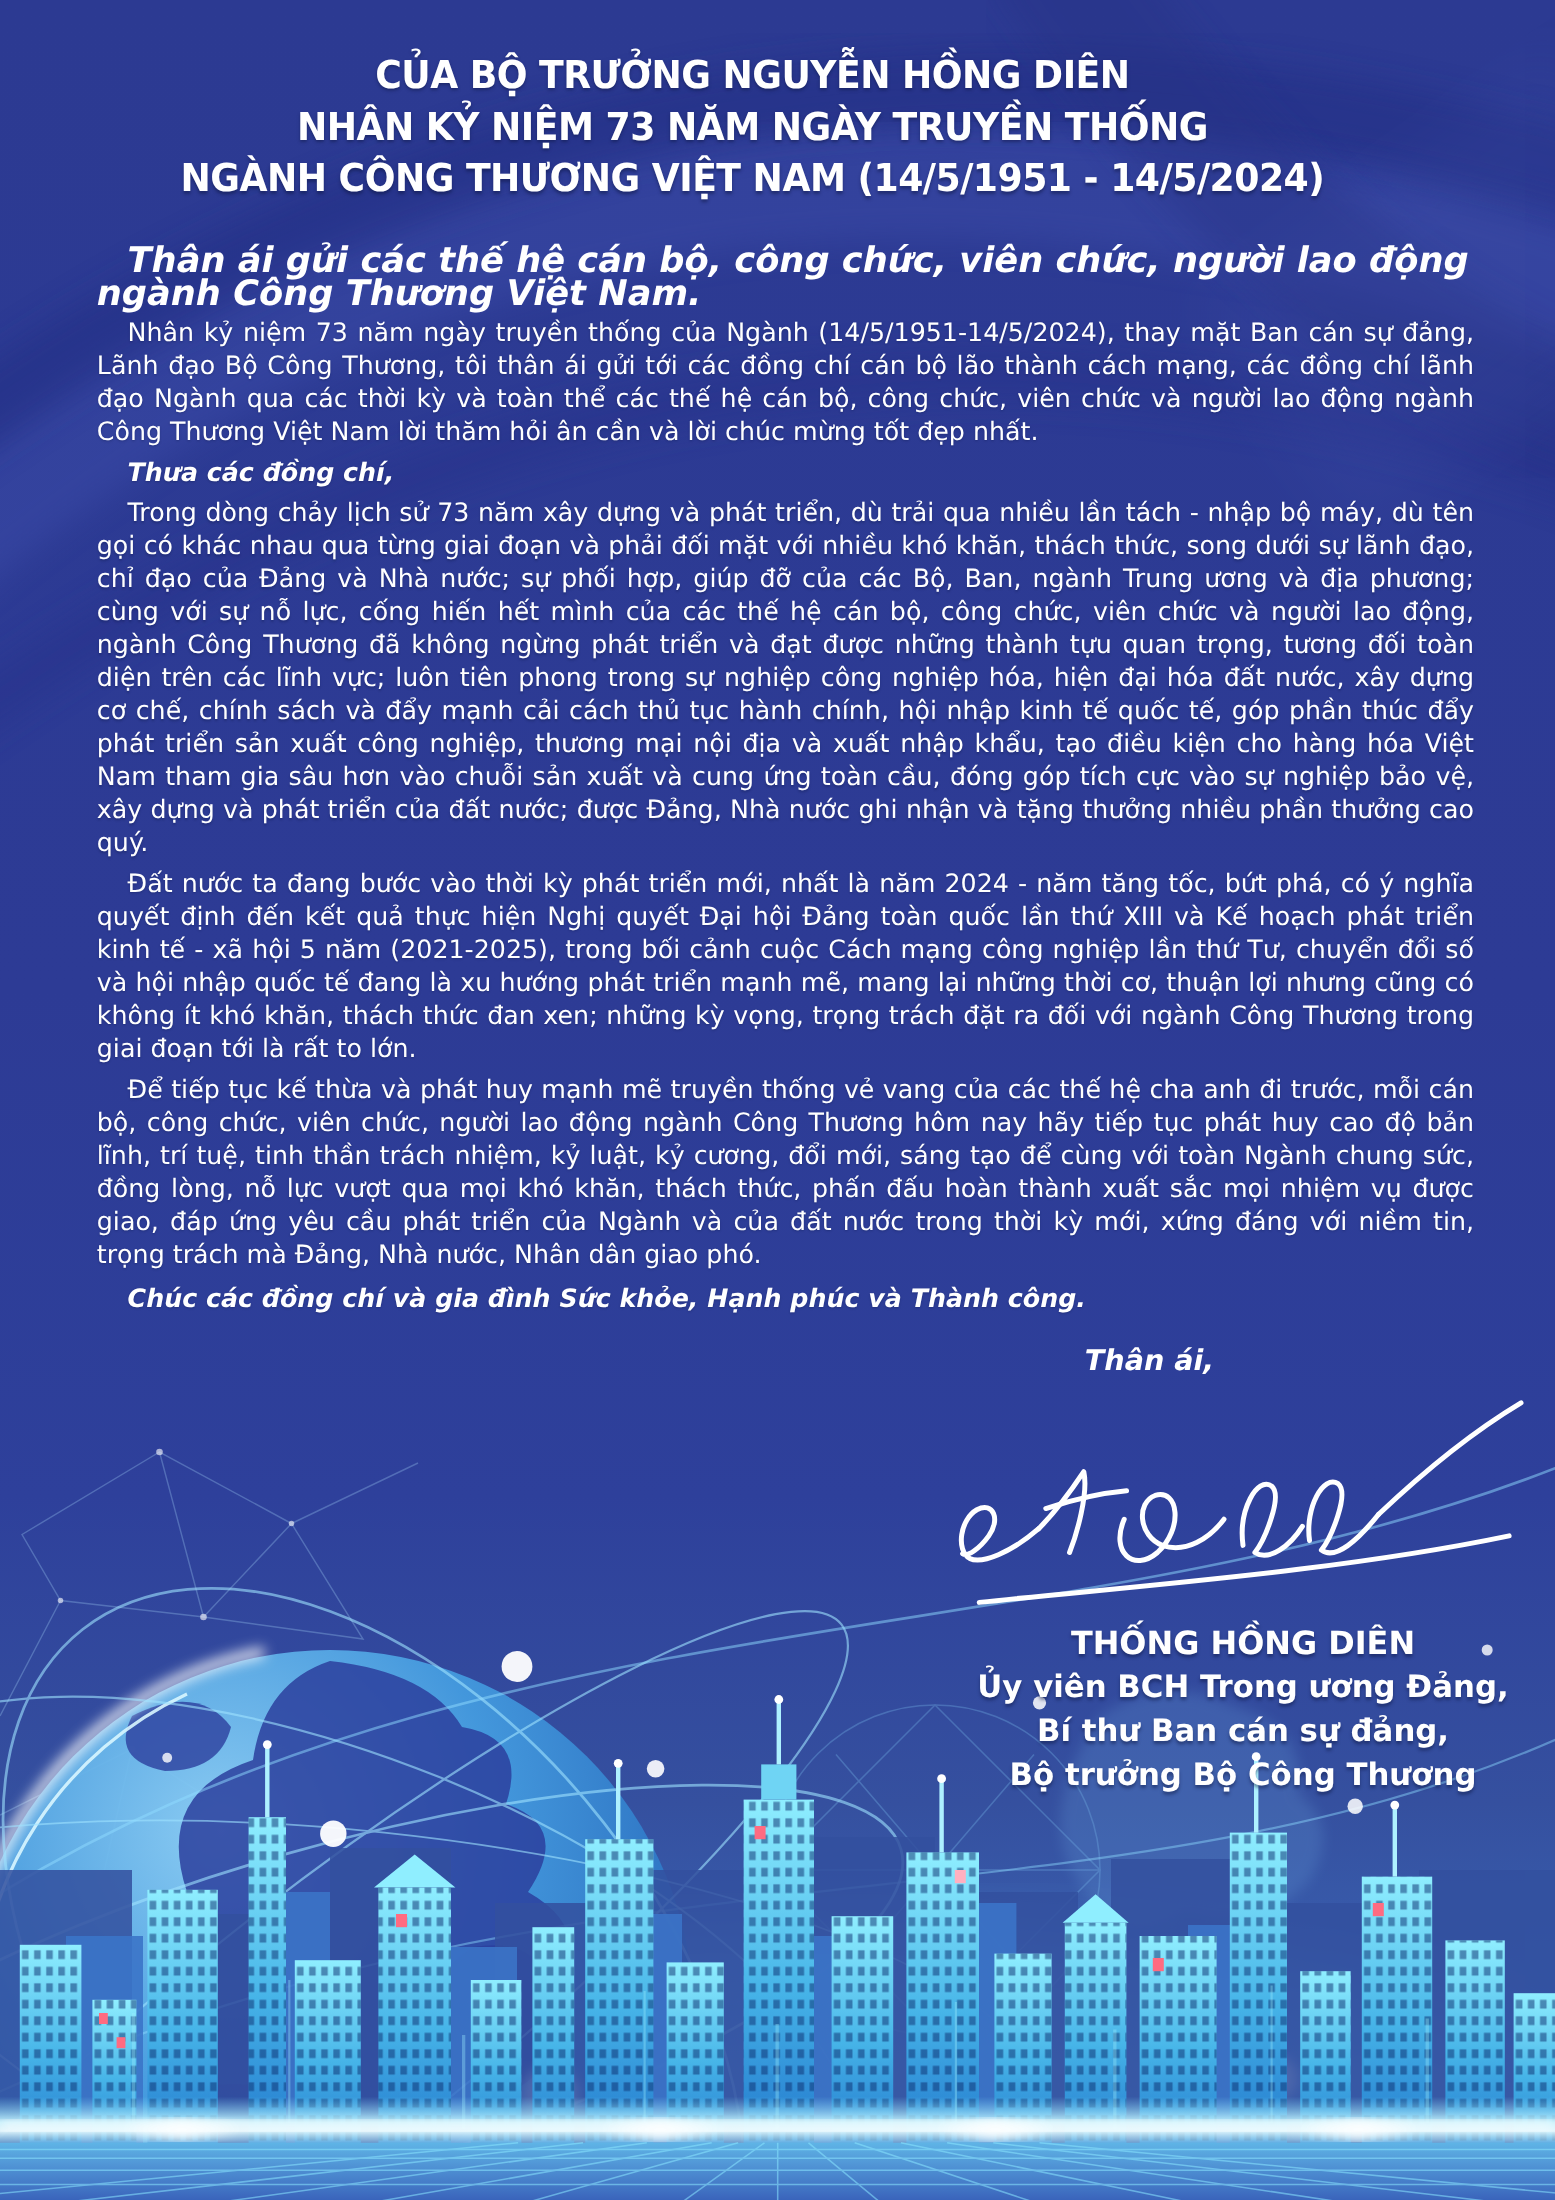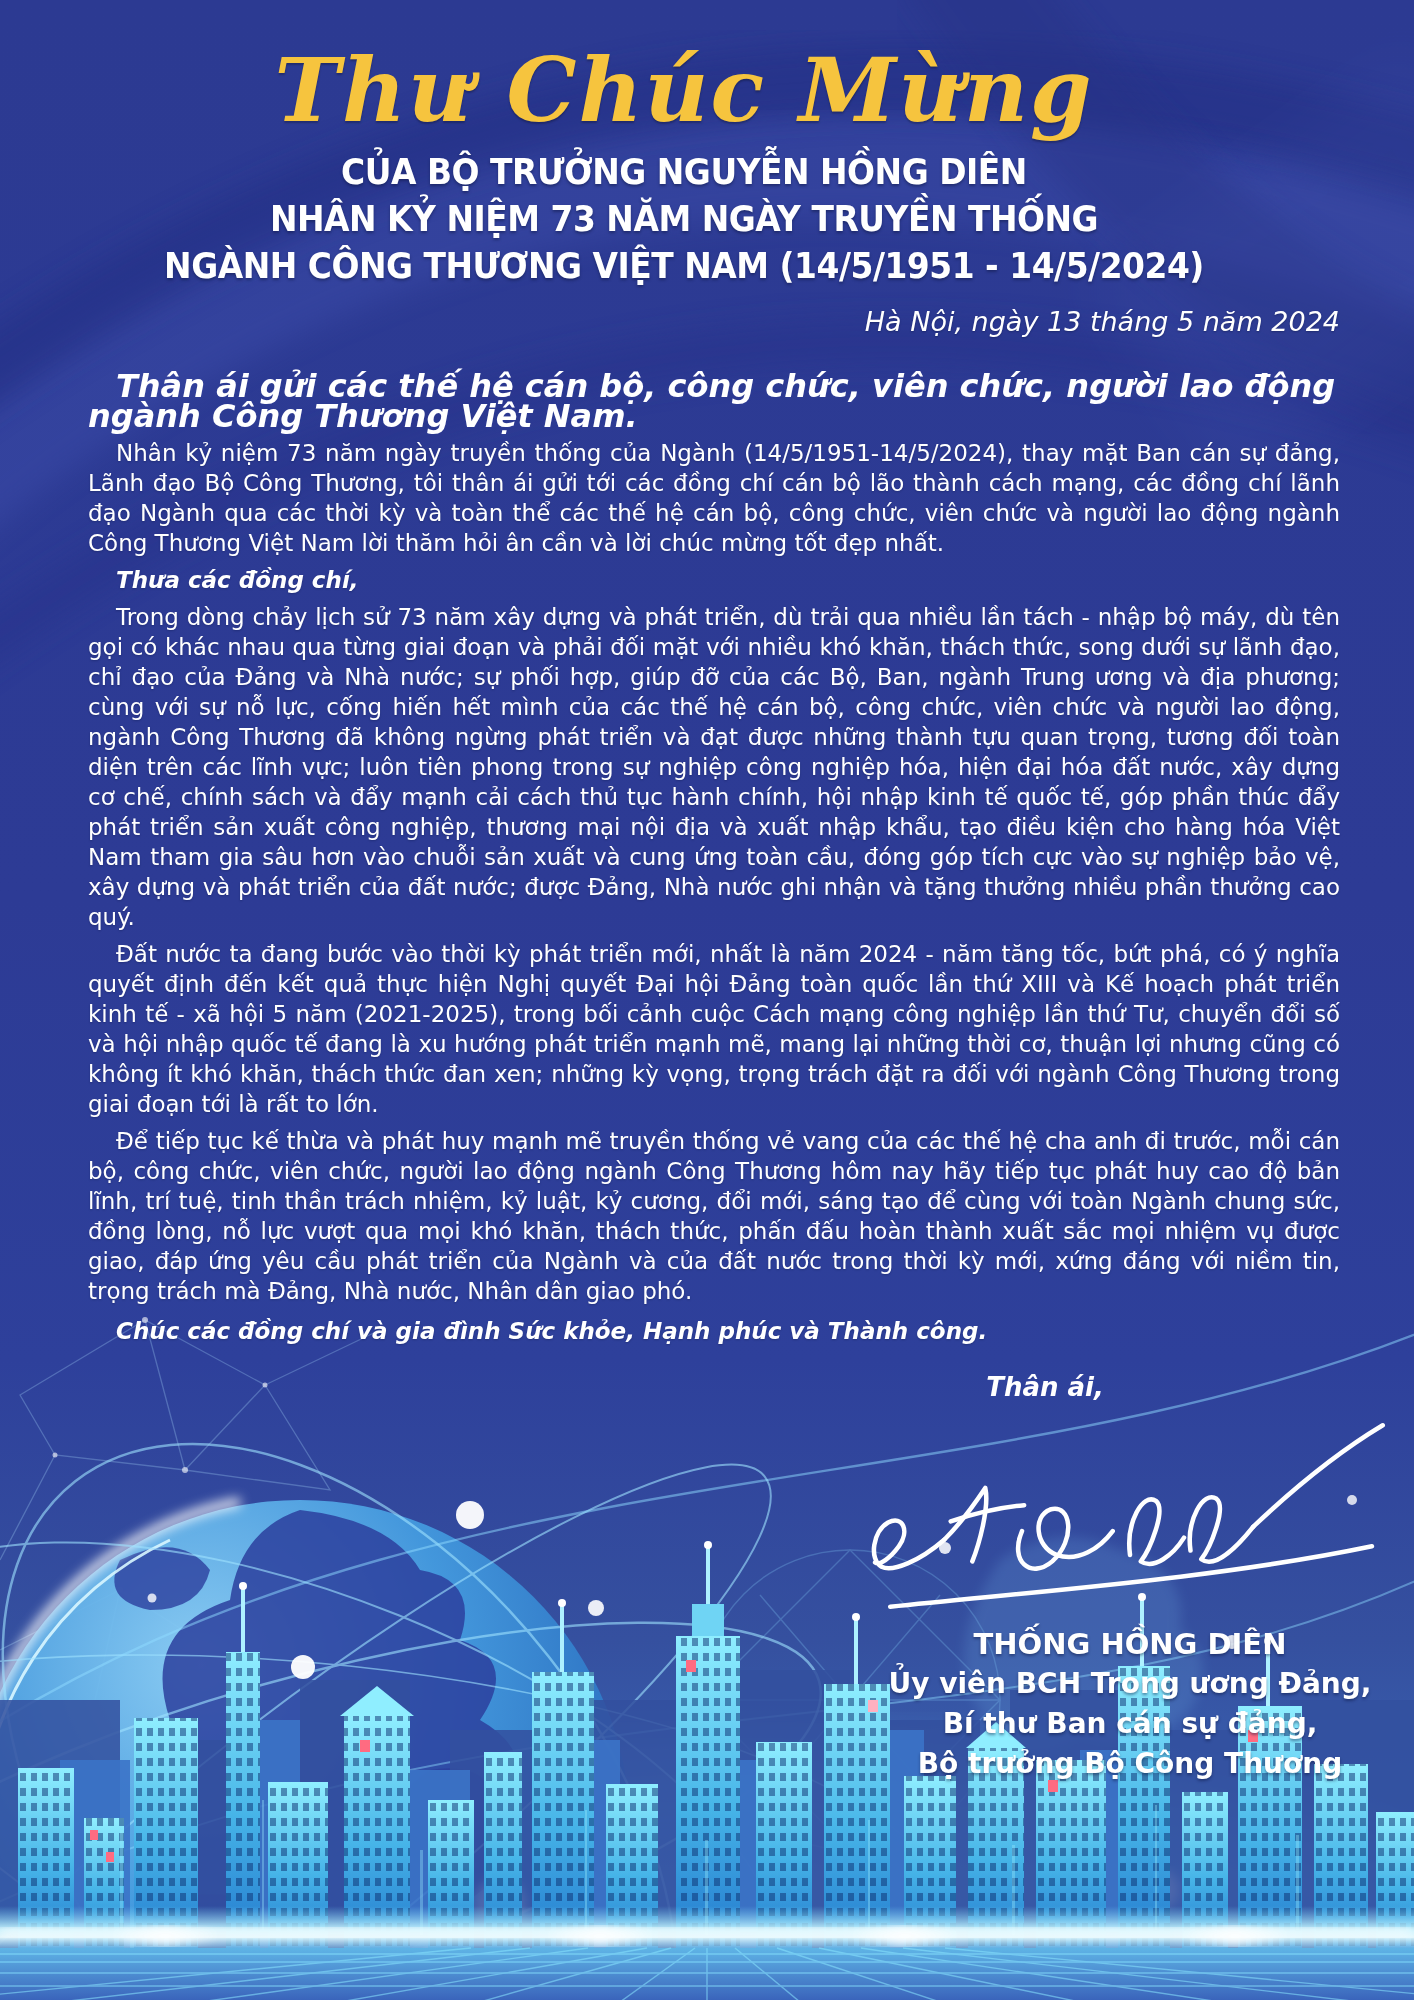--- a/index.html
+++ b/index.html
@@ -330,29 +330,27 @@
         <line x1="819" y1="1948" x2="1080" y2="2002"></line>
     <line x1="861" y1="1948" x2="1220" y2="2002"></line>
         <line x1="903" y1="1948" x2="1360" y2="2002"></line>
     <line x1="945" y1="1948" x2="1500" y2="2002"></line>
   </g>
 </svg>
 </div>
 
 <div id="content">
 
-  <div class="title-script">Thư Chúc Mừng</div>
 
   <div class="header-block">
     <div class="header-line">CỦA BỘ TRƯỞNG NGUYỄN HỒNG DIÊN</div>
     <div class="header-line">NHÂN KỶ NIỆM 73 NĂM NGÀY TRUYỀN THỐNG</div>
     <div class="header-line">NGÀNH CÔNG THƯƠNG VIỆT NAM (14/5/1951 - 14/5/2024)</div>
   </div>
 
-  <div class="dateline">Hà Nội, ngày 13 tháng 5 năm 2024</div>
 
   <div class="salutation">Thân ái gửi các thế hệ cán bộ, công chức, viên chức, người lao động ngành Công Thương Việt Nam.</div>
 
   <p class="para">Nhân kỷ niệm 73 năm ngày truyền thống của Ngành (14/5/1951-14/5/2024), thay mặt Ban cán sự đảng, Lãnh đạo Bộ Công Thương, tôi thân ái gửi tới các đồng chí cán bộ lão thành cách mạng, các đồng chí lãnh đạo Ngành qua các thời kỳ và toàn thể các thế hệ cán bộ, công chức, viên chức và người lao động ngành Công Thương Việt Nam lời thăm hỏi ân cần và lời chúc mừng tốt đẹp nhất.</p>
   <p class="para lead">Thưa các đồng chí,</p>
   <p class="para">Trong dòng chảy lịch sử 73 năm xây dựng và phát triển, dù trải qua nhiều lần tách - nhập bộ máy, dù tên gọi có khác nhau qua từng giai đoạn và phải đối mặt với nhiều khó khăn, thách thức, song dưới sự lãnh đạo, chỉ đạo của Đảng và Nhà nước; sự phối hợp, giúp đỡ của các Bộ, Ban, ngành Trung ương và địa phương; cùng với sự nỗ lực, cống hiến hết mình của các thế hệ cán bộ, công chức, viên chức và người lao động, ngành Công Thương đã không ngừng phát triển và đạt được những thành tựu quan trọng, tương đối toàn diện trên các lĩnh vực; luôn tiên phong trong sự nghiệp công nghiệp hóa, hiện đại hóa đất nước, xây dựng cơ chế, chính sách và đẩy mạnh cải cách thủ tục hành chính, hội nhập kinh tế quốc tế, góp phần thúc đẩy phát triển sản xuất công nghiệp, thương mại nội địa và xuất nhập khẩu, tạo điều kiện cho hàng hóa Việt Nam tham gia sâu hơn vào chuỗi sản xuất và cung ứng toàn cầu, đóng góp tích cực vào sự nghiệp bảo vệ, xây dựng và phát triển của đất nước; được Đảng, Nhà nước ghi nhận và tặng thưởng nhiều phần thưởng cao quý.</p>
   <p class="para">Đất nước ta đang bước vào thời kỳ phát triển mới, nhất là năm 2024 - năm tăng tốc, bứt phá, có ý nghĩa quyết định đến kết quả thực hiện Nghị quyết Đại hội Đảng toàn quốc lần thứ XIII và Kế hoạch phát triển kinh tế - xã hội 5 năm (2021-2025), trong bối cảnh cuộc Cách mạng công nghiệp lần thứ Tư, chuyển đổi số và hội nhập quốc tế đang là xu hướng phát triển mạnh mẽ, mang lại những thời cơ, thuận lợi nhưng cũng có không ít khó khăn, thách thức đan xen; những kỳ vọng, trọng trách đặt ra đối với ngành Công Thương trong giai đoạn tới là rất to lớn.</p>
   <p class="para">Để tiếp tục kế thừa và phát huy mạnh mẽ truyền thống vẻ vang của các thế hệ cha anh đi trước, mỗi cán bộ, công chức, viên chức, người lao động ngành Công Thương hôm nay hãy tiếp tục phát huy cao độ bản lĩnh, trí tuệ, tinh thần trách nhiệm, kỷ luật, kỷ cương, đổi mới, sáng tạo để cùng với toàn Ngành chung sức, đồng lòng, nỗ lực vượt qua mọi khó khăn, thách thức, phấn đấu hoàn thành xuất sắc mọi nhiệm vụ được giao, đáp ứng yêu cầu phát triển của Ngành và của đất nước trong thời kỳ mới, xứng đáng với niềm tin, trọng trách mà Đảng, Nhà nước, Nhân dân giao phó.</p>
   <p class="para wish">Chúc các đồng chí và gia đình Sức khỏe, Hạnh phúc và Thành công.</p>
 

